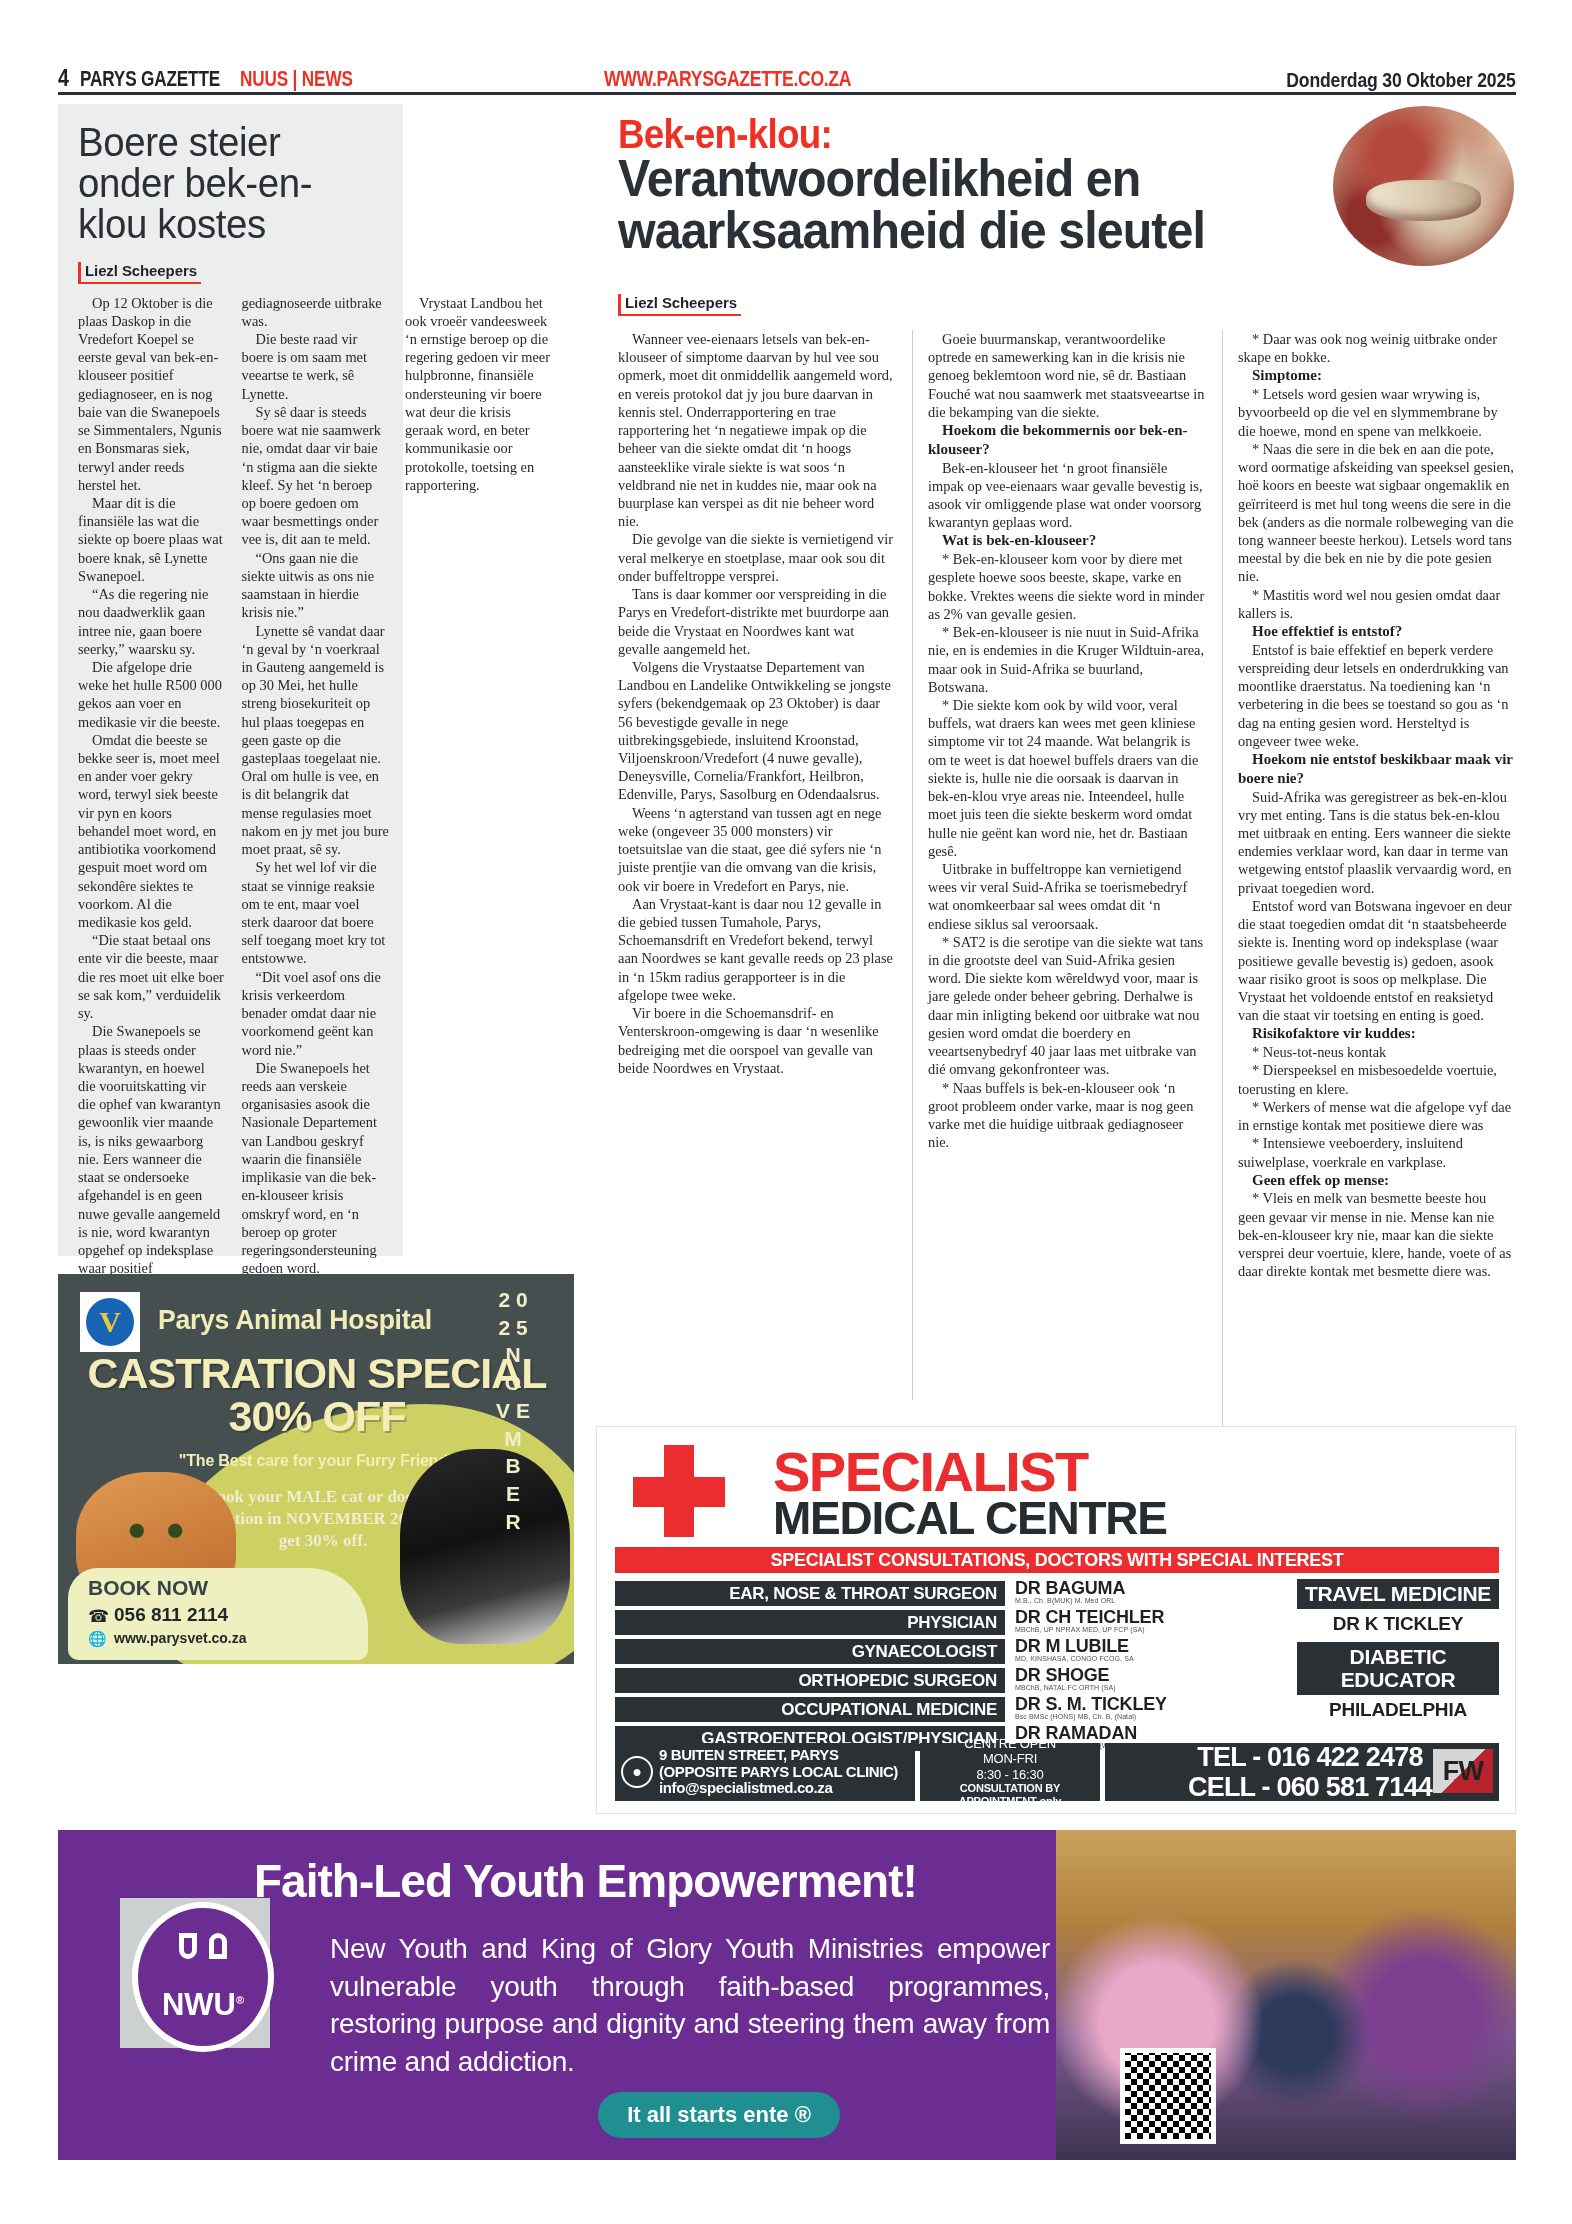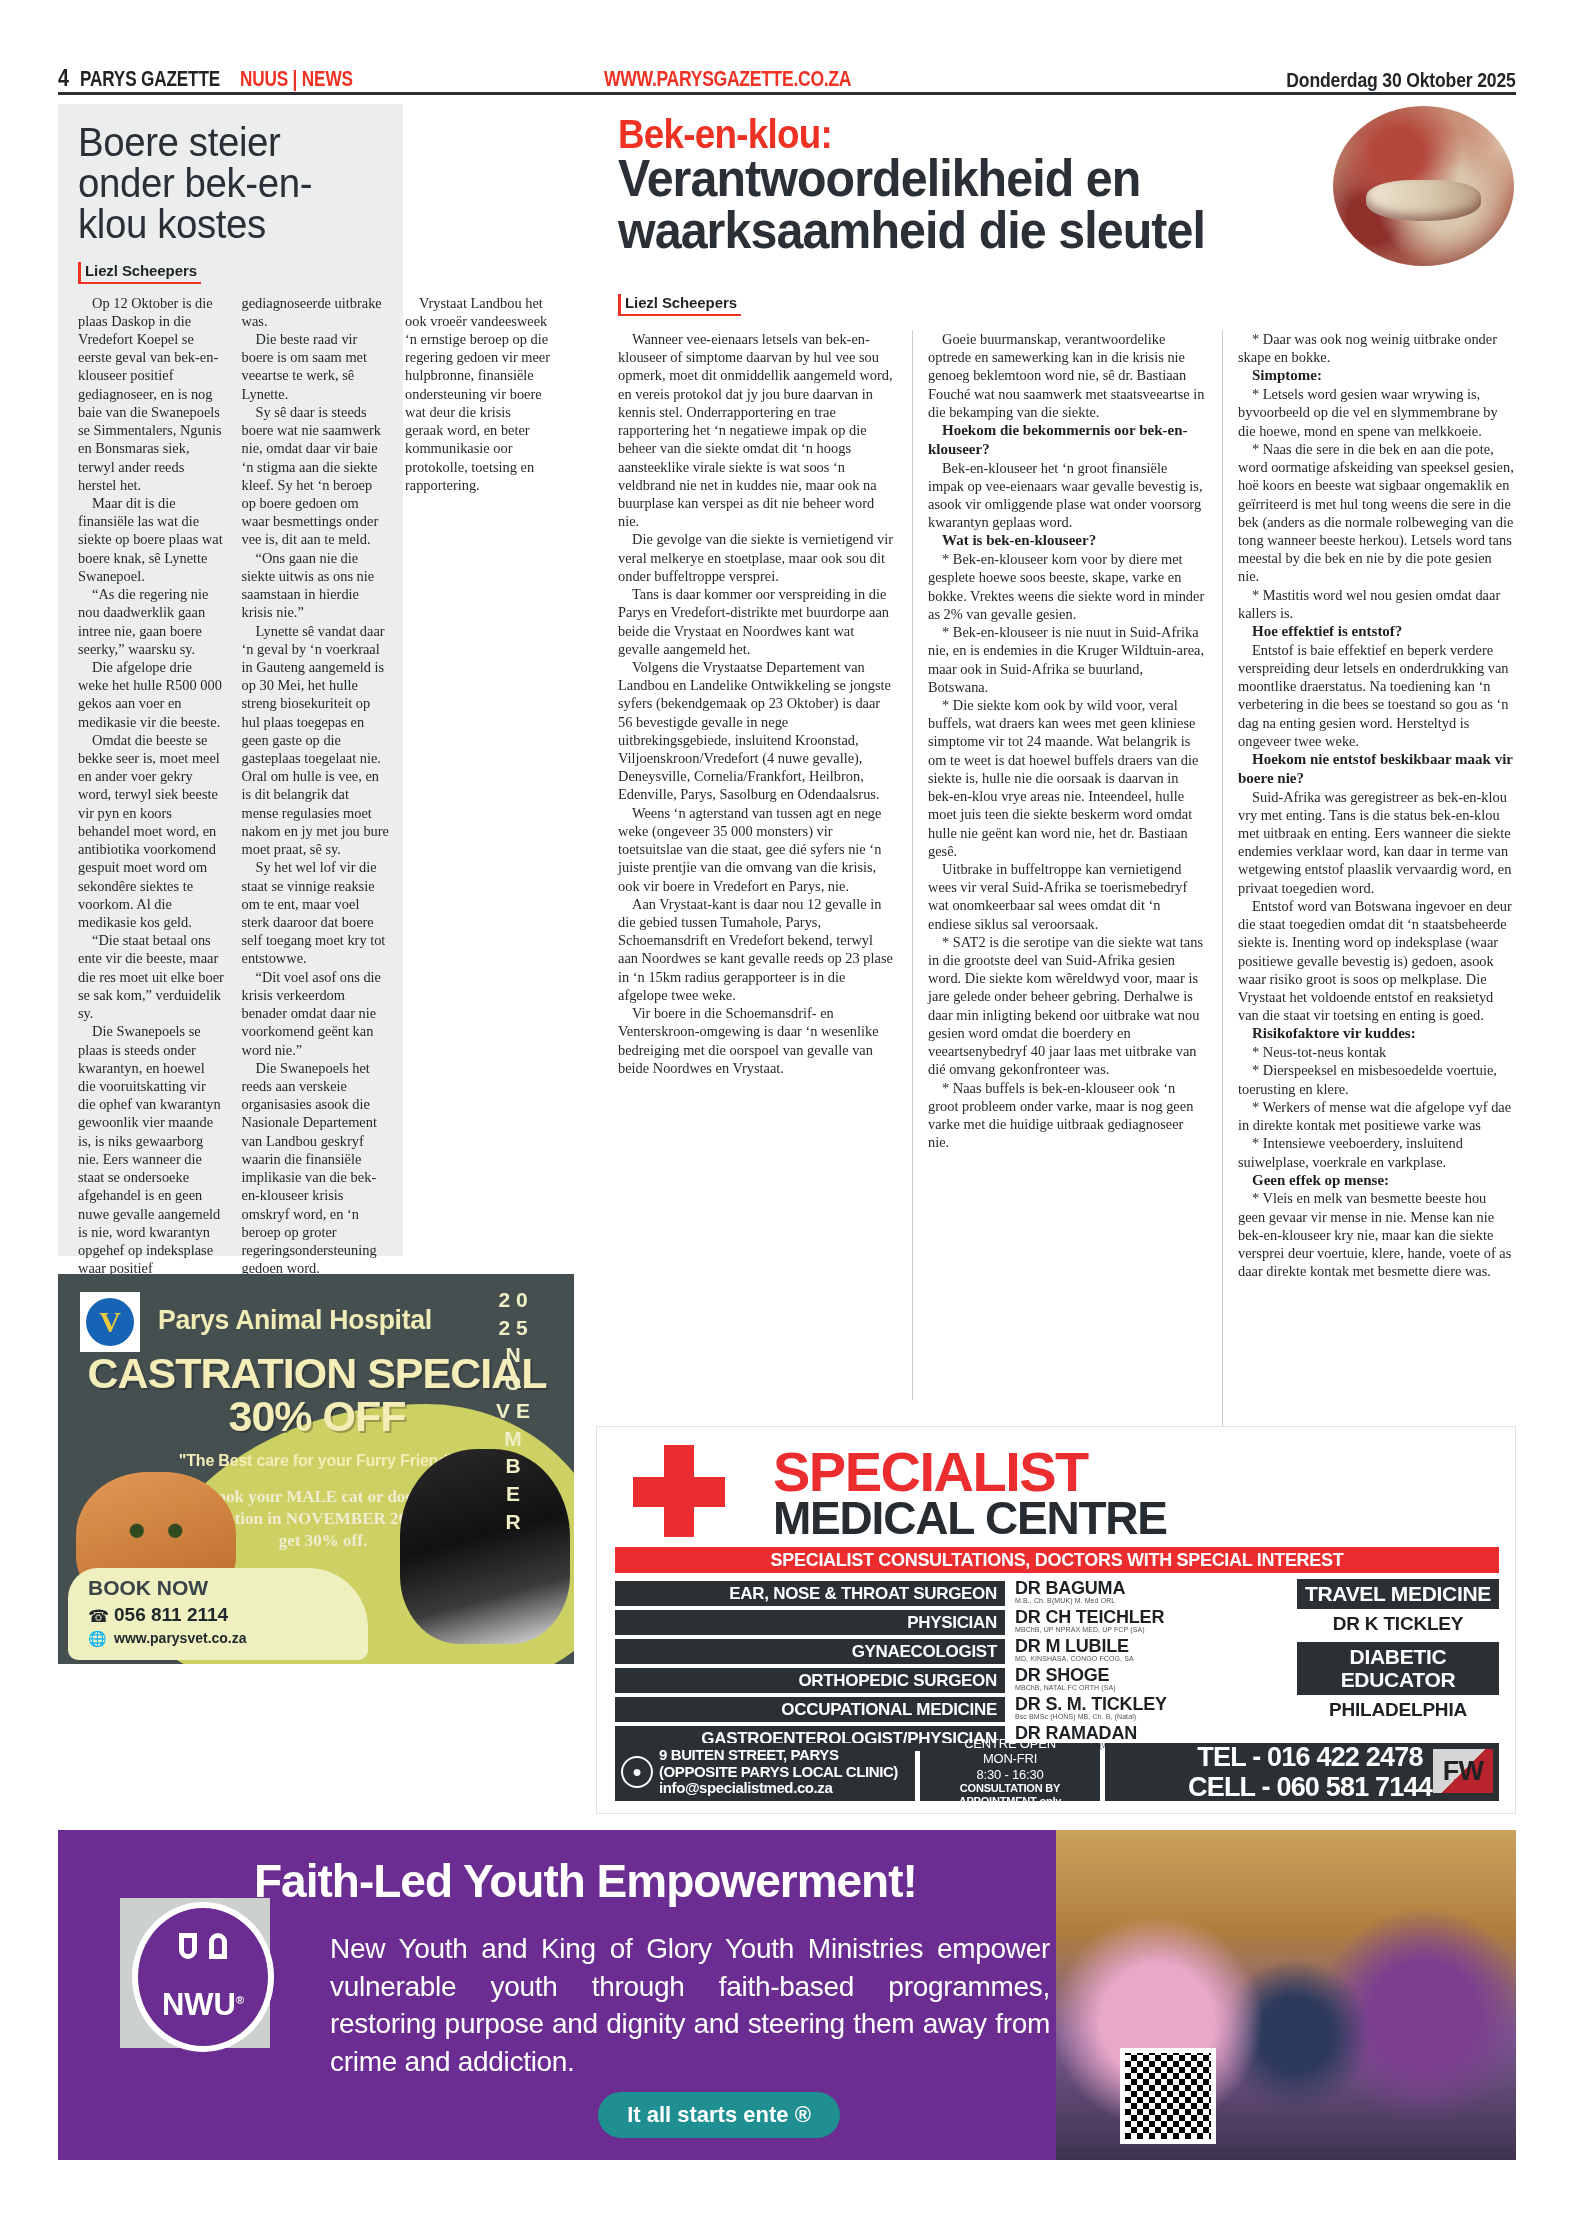--- a/index.html
+++ b/index.html
@@ -364,21 +364,21 @@
         <p>* Naas die sere in die bek en aan die pote, word oormatige afskeiding van speeksel gesien, hoë koors en beeste wat sigbaar ongemaklik en geïrriteerd is met hul tong weens die sere in die bek (anders as die normale rolbeweging van die tong wanneer beeste herkou). Letsels word tans meestal by die bek en nie by die pote gesien nie.</p>
         <p>* Mastitis word wel nou gesien omdat daar kallers is.</p>
         <h4>Hoe effektief is entstof?</h4>
         <p>Entstof is baie effektief en beperk verdere verspreiding deur letsels en onderdrukking van moontlike draerstatus. Na toediening kan ‘n verbetering in die bees se toestand so gou as ‘n dag na enting gesien word. Hersteltyd is ongeveer twee weke.</p>
         <h4>Hoekom nie entstof beskikbaar maak vir boere nie?</h4>
         <p>Suid-Afrika was geregistreer as bek-en-klou vry met enting. Tans is die status bek-en-klou met uitbraak en enting. Eers wanneer die siekte endemies verklaar word, kan daar in terme van wetgewing entstof plaaslik vervaardig word, en privaat toegedien word.</p>
         <p>Entstof word van Botswana ingevoer en deur die staat toegedien omdat dit ‘n staatsbeheerde siekte is. Inenting word op indeksplase (waar positiewe gevalle bevestig is) gedoen, asook waar risiko groot is soos op melkplase. Die Vrystaat het voldoende entstof en reaksietyd van die staat vir toetsing en enting is goed.</p>
         <h4>Risikofaktore vir kuddes:</h4>
         <p>* Neus-tot-neus kontak</p>
         <p>* Dierspeeksel en misbesoedelde voertuie, toerusting en klere.</p>
-        <p>* Werkers of mense wat die afgelope vyf dae in direkte kontak met positiewe varke was</p>
+        <p>* Werkers of mense wat die afgelope vyf dae in ernstige kontak met positiewe diere was</p>
         <p>* Intensiewe veeboerdery, insluitend suiwelplase, voerkrale en varkplase.</p>
         <h4>Geen effek op mense:</h4>
         <p>* Vleis en melk van besmette beeste hou geen gevaar vir mense in nie. Mense kan nie bek-en-klouseer kry nie, maar kan die siekte versprei deur voertuie, klere, hande, voete of as daar direkte kontak met besmette diere was.</p>
       </div>
   </div>
 
   <div class="vet-ad">
     <div class="vet-blob"></div>
     <div class="vet-logo">
       <div class="disc">V</div>

